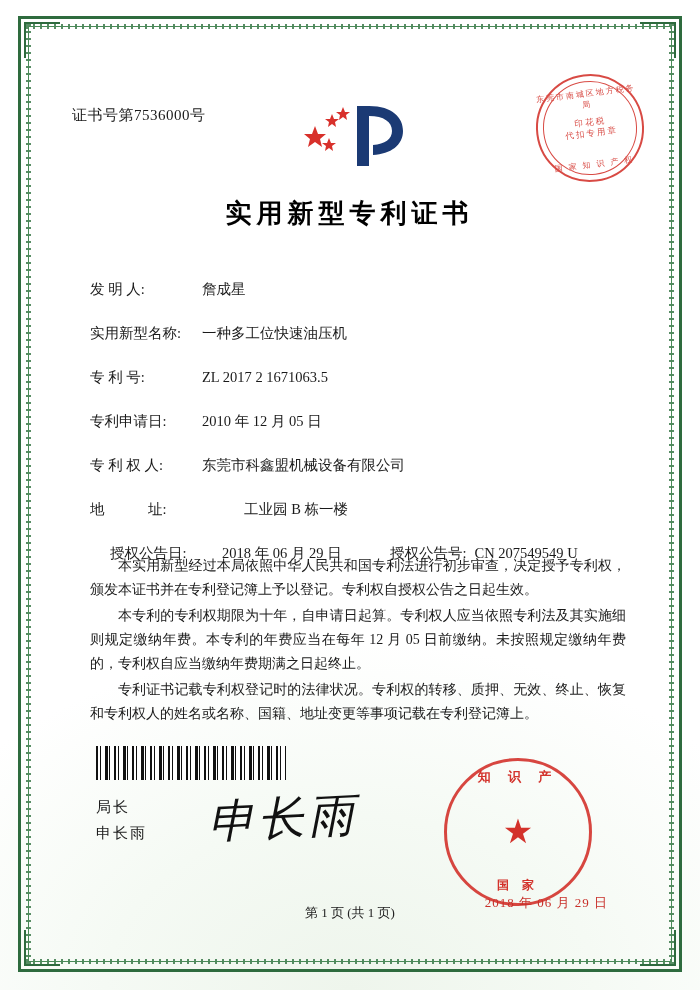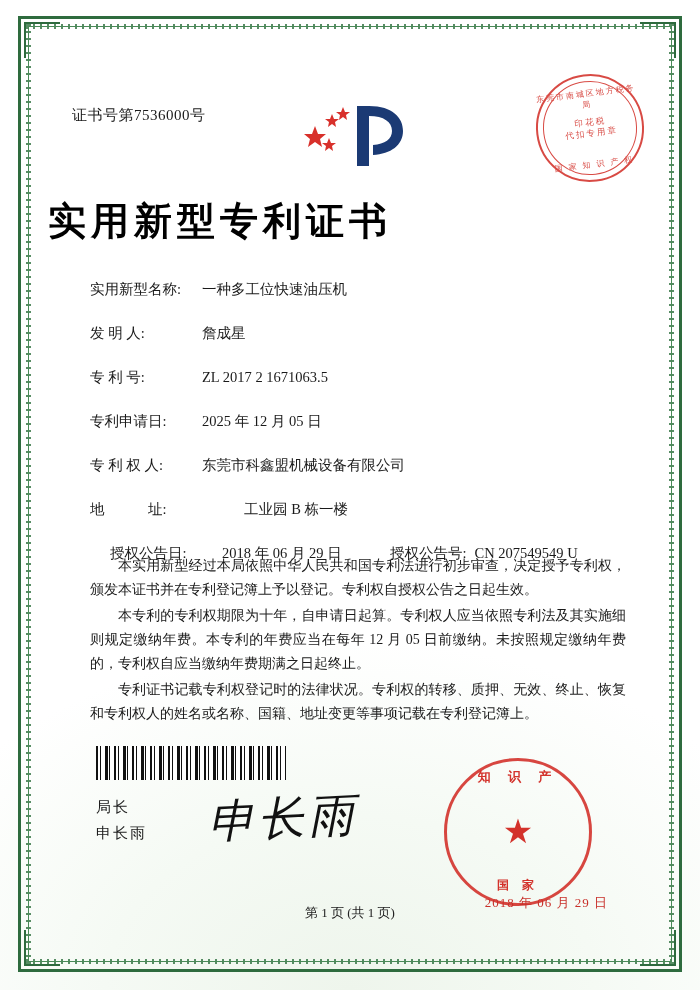--- a/index.html
+++ b/index.html
@@ -124,22 +124,22 @@
     left: 0; right: 0; bottom: 10px;
     text-align: center;
     font-size: 8px;
     letter-spacing: 2px;
   }
 
   .title {
     position: absolute;
     left: 0; right: 1px;
     top: 150px;
-    text-align: left;
-    font-size: 38px;
+    text-align: center;
+    font-size: 26px;
     font-weight: bold;
     letter-spacing: 5px;
     color: #000;
   }
 
   
   .fields {
     position: absolute;
     left: 42px;
     right: 10px;
@@ -308,37 +308,37 @@
         <div>代 扣 专 用 章</div>
       </div>
       <div class="seal-arc-bottom">国 家 知 识 产 权</div>
     </div>
 
     <div class="title">实用新型专利证书</div>
 
     <div class="fields">
 
       <div class="row">
+        <div class="label">发 明 人:</div>
+        <div class="value">詹成星</div>
+      </div>
+
+      <div class="row">
         <div class="label">实用新型名称:</div>
         <div class="value">一种多工位快速油压机</div>
       </div>
 
       <div class="row">
-        <div class="label">发 明 人:</div>
-        <div class="value">詹成星</div>
-      </div>
-
-      <div class="row">
         <div class="label">专 利 号:</div>
         <div class="value">ZL 2017 2 1671063.5</div>
       </div>
 
       <div class="row">
         <div class="label">专利申请日:</div>
-        <div class="value">2025 年 12 月 05 日</div>
+        <div class="value">2010 年 12 月 05 日</div>
       </div>
 
       <div class="row">
         <div class="label">专 利 权 人:</div>
         <div class="value">东莞市科鑫盟机械设备有限公司</div>
       </div>
 
       <div class="row">
         <div class="label">地　　　址:</div>
         <div class="value">

